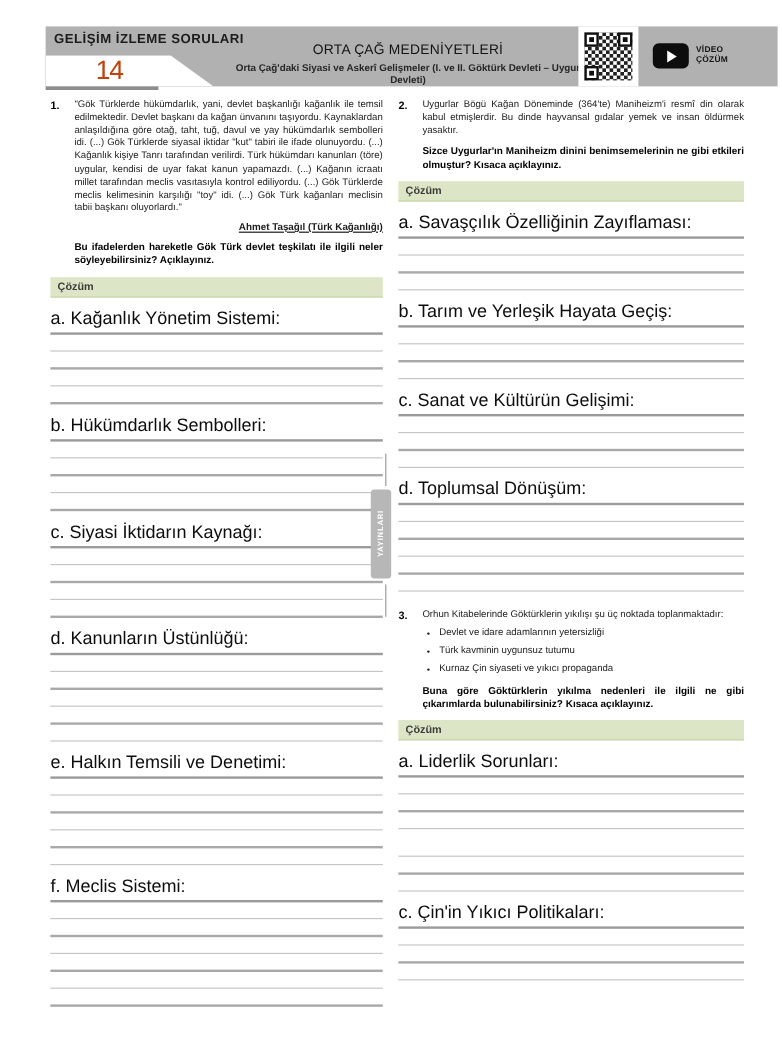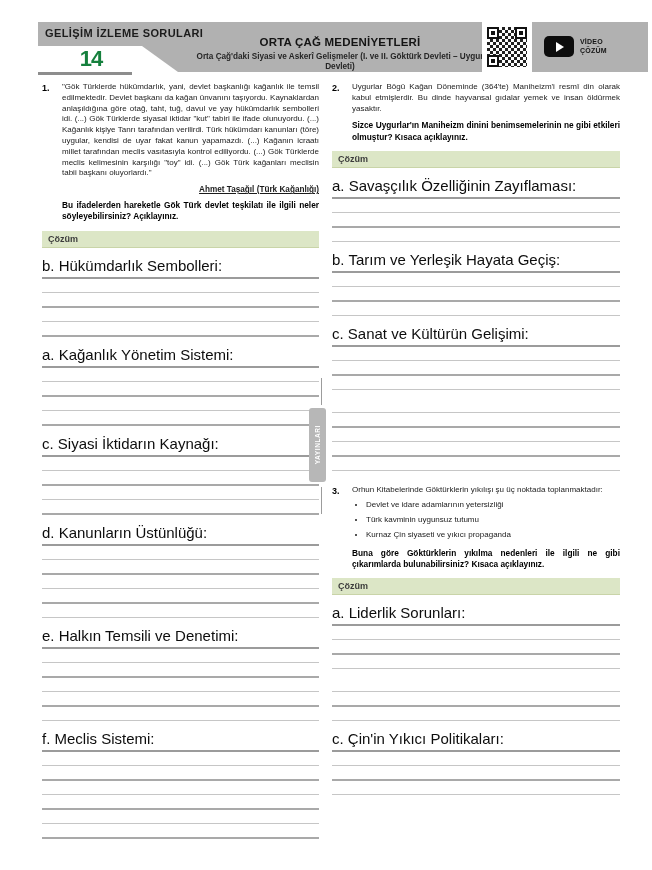--- a/index.html
+++ b/index.html
@@ -5,25 +5,25 @@
   html,body{margin:0;padding:0;background:#fff;}
   .page{position:relative;width:652px;height:870px;background:#ffffff;
         font-family:"Liberation Sans",sans-serif;overflow:hidden;color:#1b1b1b;}
 
   
   .header-band{position:absolute;left:38px;top:22px;width:610px;height:50px;background:#b1b1b1;}
   .series-label{position:absolute;left:7px;top:5px;font-size:11px;font-weight:bold;
                 letter-spacing:.4px;color:#1c1c1c;white-space:nowrap;}
   .num-box{position:absolute;left:0;top:24px;width:150px;height:26px;background:#fff;
            clip-path:polygon(0 0,104px 0,140px 100%,0 100%);}
-  .num-box span{display:block;width:106px;text-align:center;font-size:22px;font-weight:bold;
-                line-height:26px;letter-spacing:-1px;color:#15803d;}
+  .num-box span{display:block;width:106px;text-align:center;font-size:22px;font-weight:normal;
+                line-height:26px;letter-spacing:-1px;color:#c2410c;}
   .num-shadow{position:absolute;left:0;top:50px;width:94px;height:3px;background:#8d8d8d;}
   .center-titles{position:absolute;left:152px;width:300px;top:14px;text-align:center;}
-  .main-title{font-size:11.5px;font-weight:bold;color:#141414;letter-spacing:.2px;text-align:center;}
+  .main-title{font-size:11.5px;font-weight:normal;color:#141414;letter-spacing:.2px;text-align:center;}
   .sub-title{font-size:8.2px;font-weight:bold;color:#262626;margin-top:4px;line-height:10px;}
 
   .qr-box{position:absolute;left:444px;top:0;width:50px;height:50px;background:#fff;
           display:flex;align-items:center;justify-content:center;}
   .qr-code{position:relative;width:40px;height:40px;
            background:repeating-conic-gradient(#1f1f1f 0% 25%,#fbfbfb 0% 50%) 0 0/6px 6px;}
   .qr-finder{position:absolute;width:12px;height:12px;background:#fff;border:2.5px solid #111;box-sizing:border-box;}
   .qr-finder::after{content:"";position:absolute;left:2px;top:2px;width:3.5px;height:3.5px;background:#111;}
   .qr-tl{left:0;top:0}.qr-tr{right:0;top:0}.qr-bl{left:0;bottom:0}
 
@@ -106,30 +106,30 @@
       <div class="qnum">1.</div>
       <div class="qbody">
         <p class="passage">"Gök Türklerde hükümdarlık, yani, devlet başkanlığı kağanlık ile temsil edilmektedir. Devlet başkanı da kağan ünvanını taşıyordu. Kaynaklardan anlaşıldığına göre otağ, taht, tuğ, davul ve yay hükümdarlık sembolleri idi. (...) Gök Türklerde siyasal iktidar "kut" tabiri ile ifade olunuyordu. (...) Kağanlık kişiye Tanrı tarafından verilirdi. Türk hükümdarı kanunları (töre) uygular, kendisi de uyar fakat kanun yapamazdı. (...) Kağanın icraatı millet tarafından meclis vasıtasıyla kontrol ediliyordu. (...) Gök Türklerde meclis kelimesinin karşılığı "toy" idi. (...) Gök Türk kağanları meclisin tabii başkanı oluyorlardı."</p>
         <p class="attribution">Ahmet Taşağıl (Türk Kağanlığı)</p>
         <p class="prompt">Bu ifadelerden hareketle Gök Türk devlet teşkilatı ile ilgili neler söyleyebilirsiniz? Açıklayınız.</p>
       </div>
     </div>
     <div class="solution">
       <div class="solution-bar">Çözüm</div>
       <div class="answer-item">
+        <div class="answer-label">a. Kağanlık Yönetim Sistemi:</div>
+        <div class="rules">
+            <div></div>
+            <div></div>
+            <div></div>
+            <div></div>
+          </div>
+      </div>
+      <div class="answer-item">
         <div class="answer-label">b. Hükümdarlık Sembolleri:</div>
-        <div class="rules">
-            <div></div>
-            <div></div>
-            <div></div>
-            <div></div>
-          </div>
-      </div>
-      <div class="answer-item">
-        <div class="answer-label">a. Kağanlık Yönetim Sistemi:</div>
         <div class="rules">
             <div></div>
             <div></div>
             <div></div>
             <div></div>
           </div>
       </div>
       <div class="answer-item">
         <div class="answer-label">c. Siyasi İktidarın Kaynağı:</div>
         <div class="rules">
@@ -201,20 +201,21 @@
       </div>
       <div class="answer-item">
         <div class="answer-label">c. Sanat ve Kültürün Gelişimi:</div>
         <div class="rules">
             <div></div>
             <div></div>
             <div></div>
           </div>
       </div>
       <div class="answer-item">
+        <div class="answer-label">d. Toplumsal Dönüşüm:</div>
         <div class="rules">
             <div></div>
             <div></div>
             <div></div>
             <div></div>
             <div></div>
           </div>
       </div>
     </div>
 

